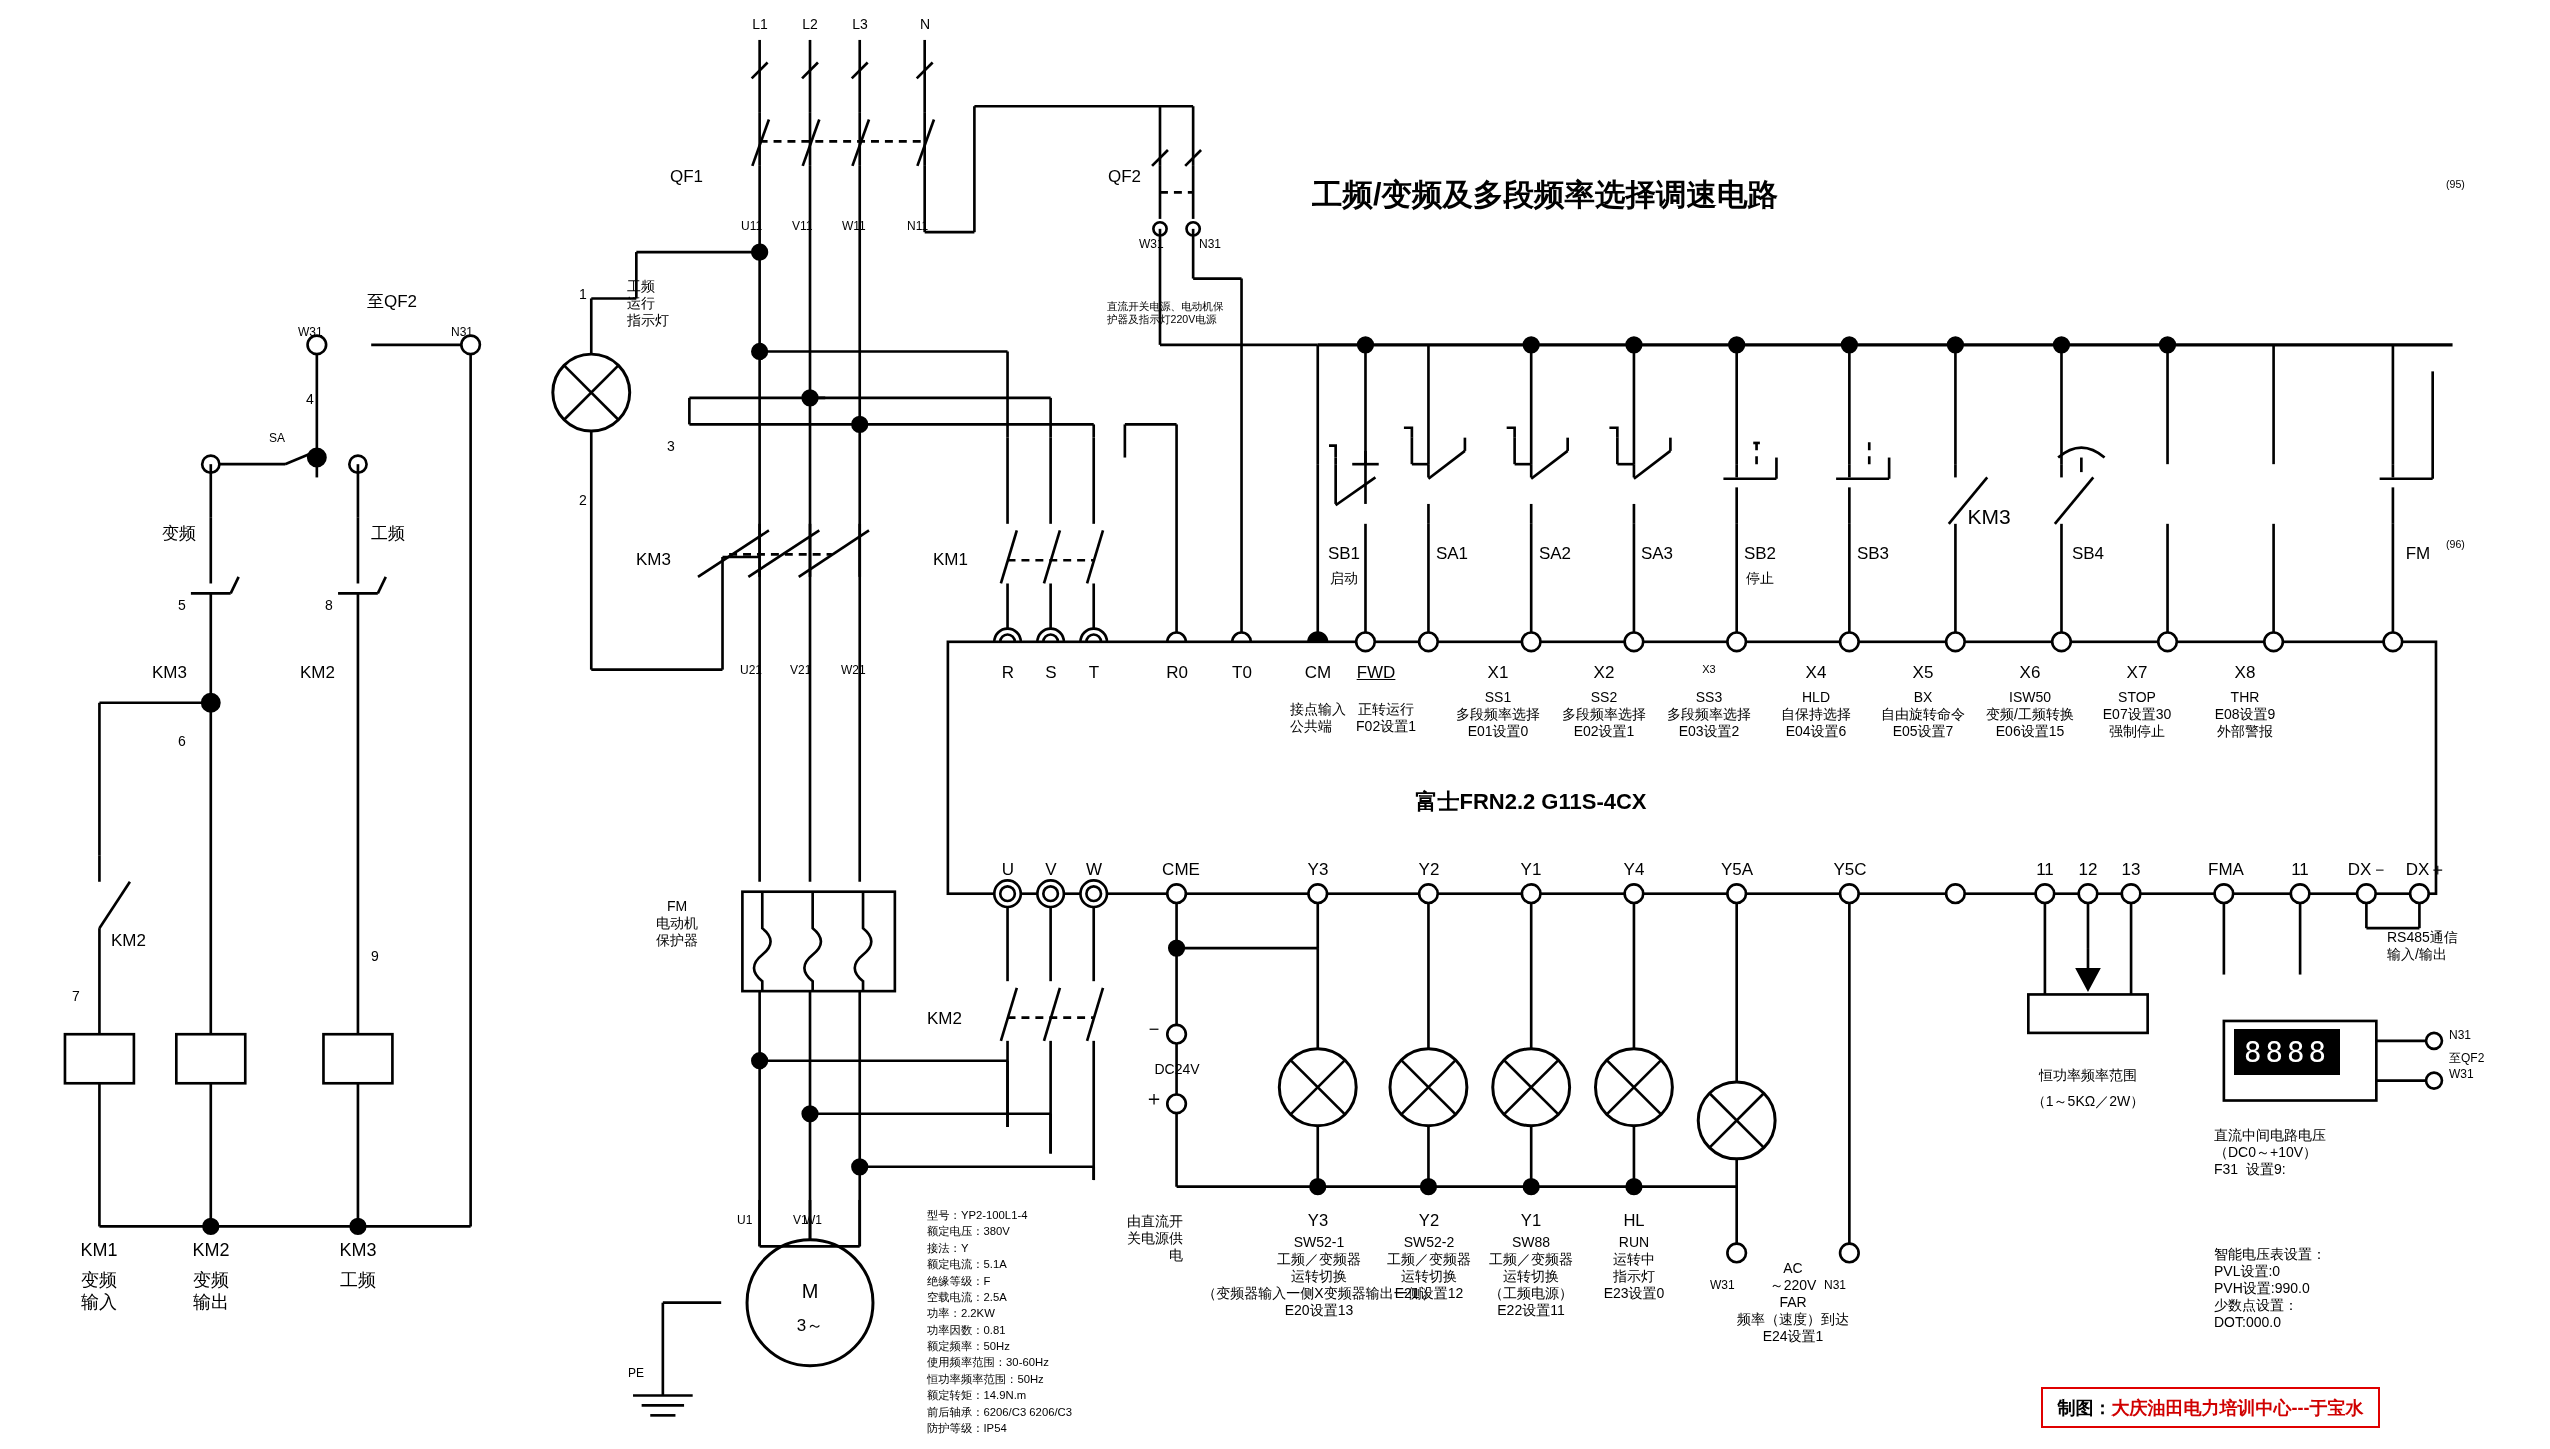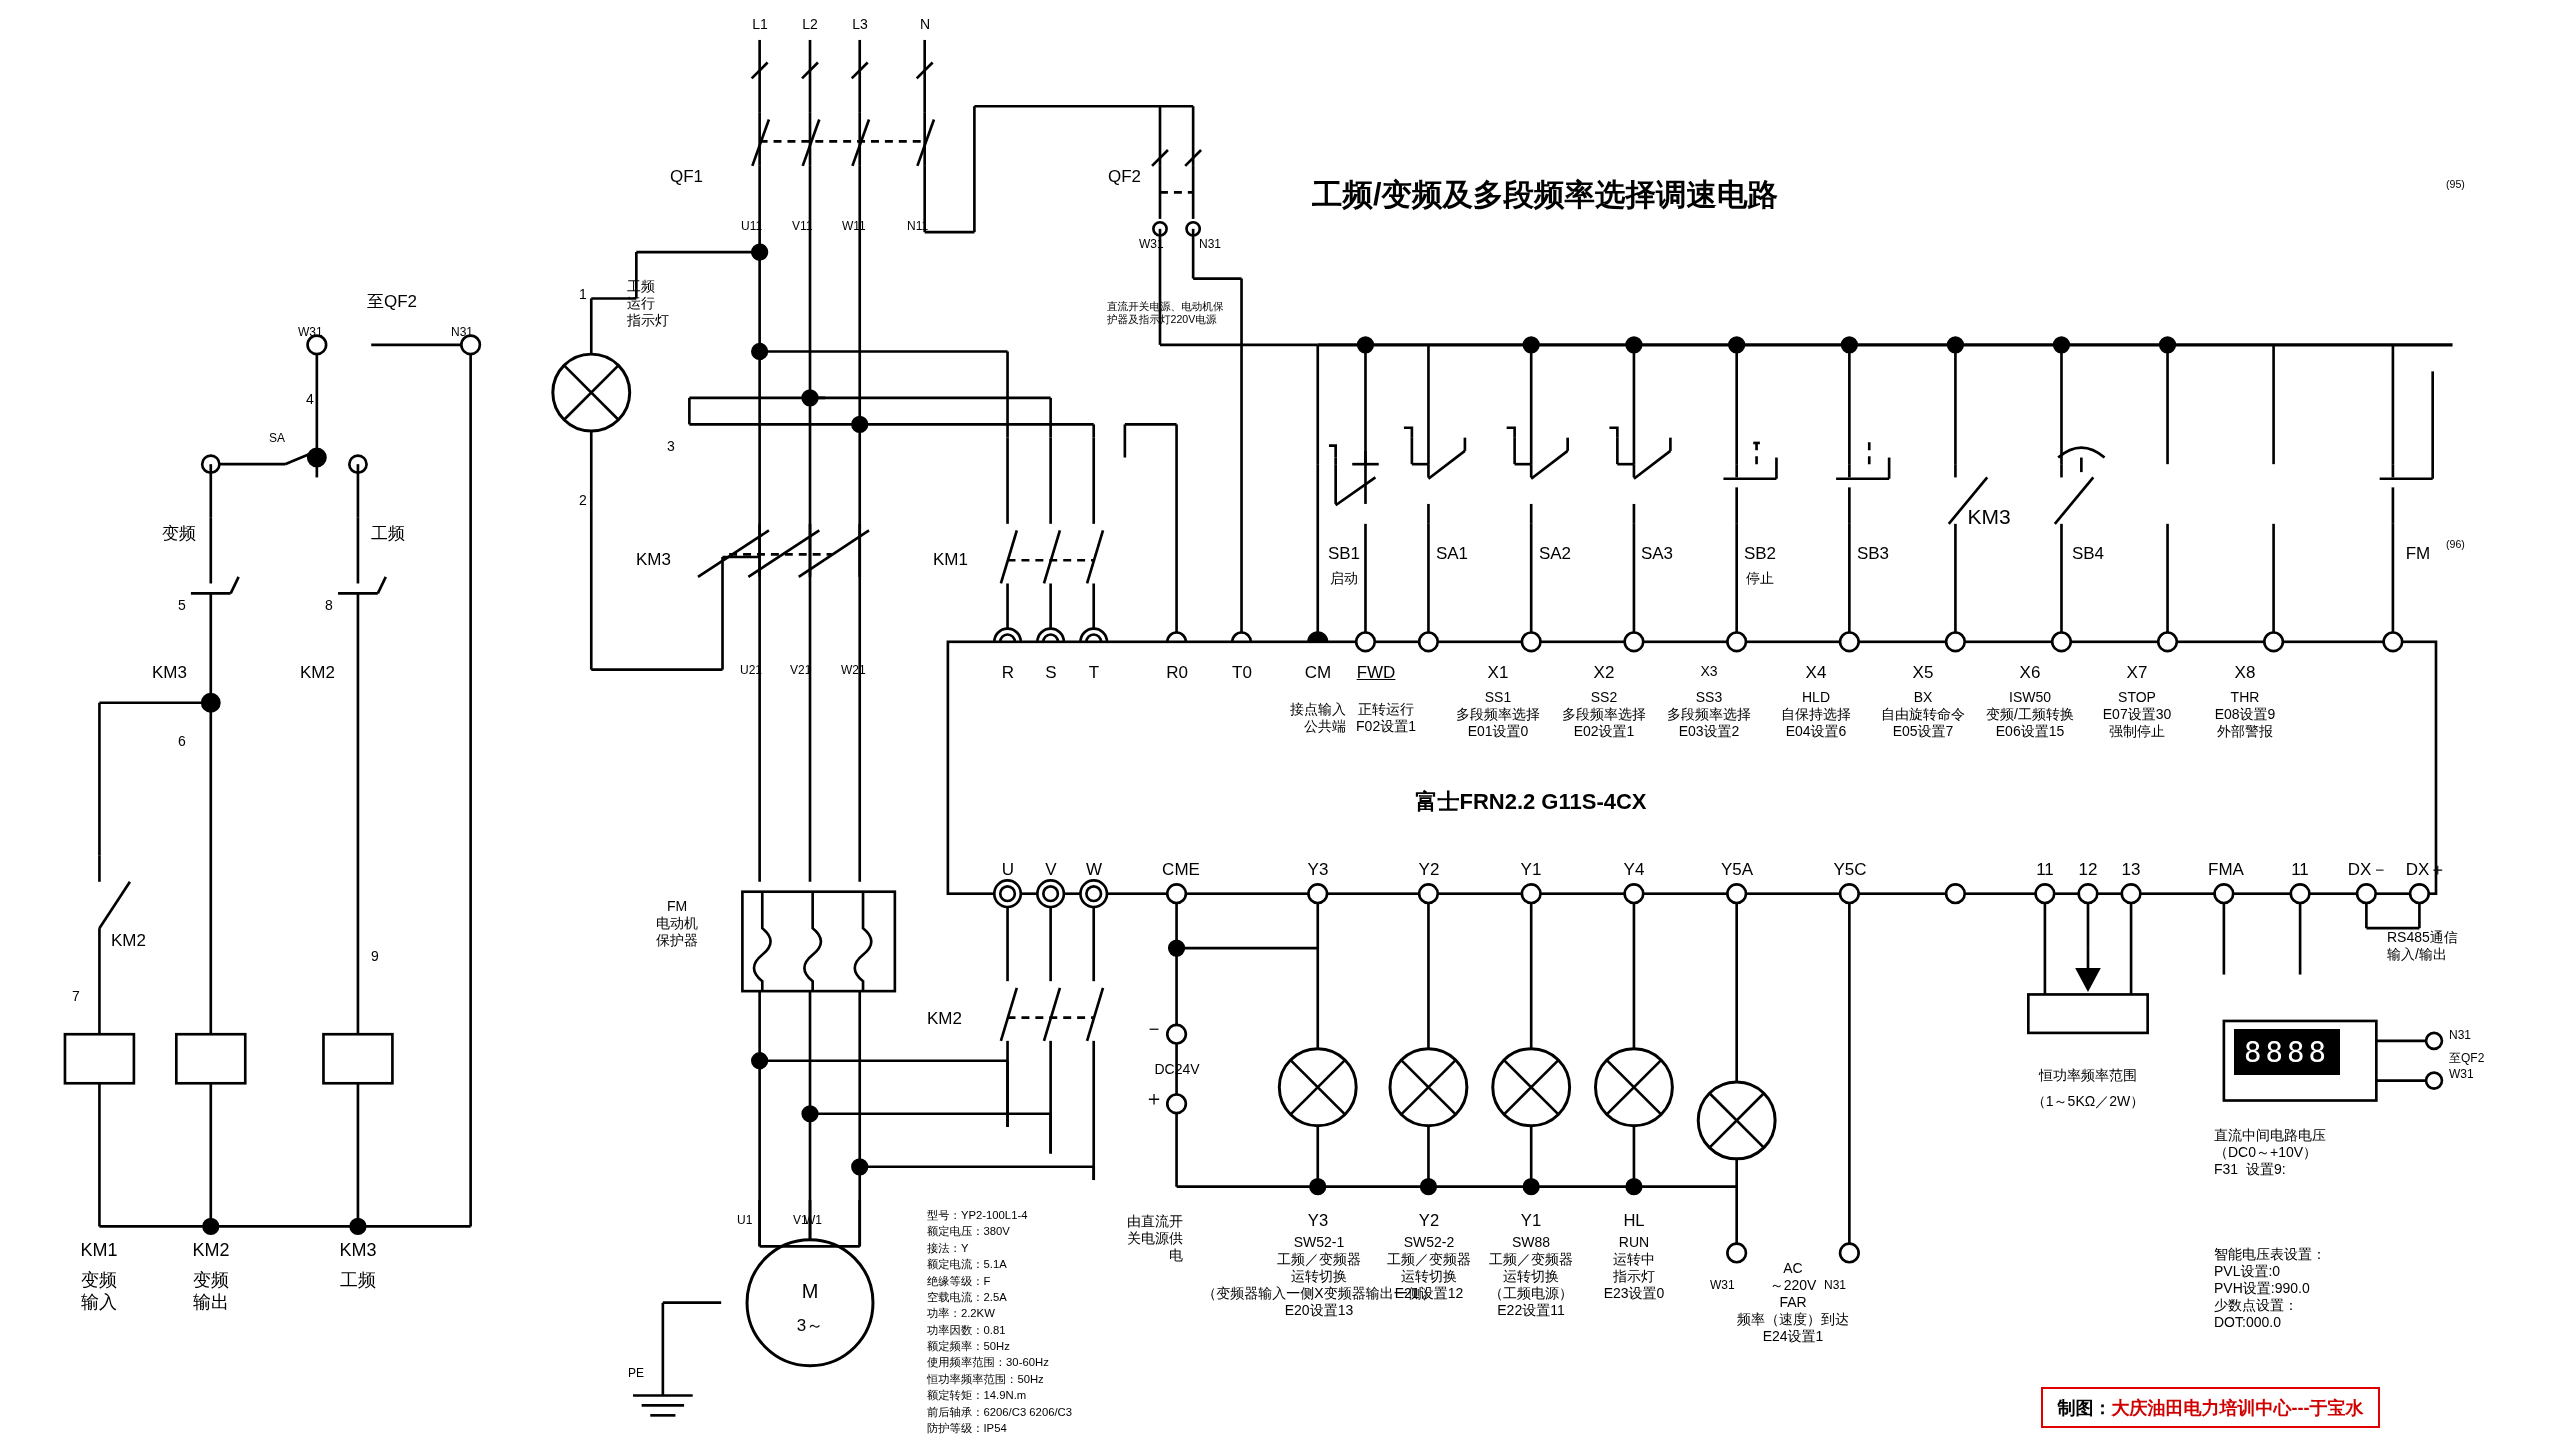--- a/index.html
+++ b/index.html
@@ -487,38 +487,38 @@
 前后轴承：6206/C3 6206/C3
 防护等级：IP54</div>
 
   <div class="lbl c" style="left:1008px;top:663px;font-size:17px;">R</div>
   <div class="lbl c" style="left:1051px;top:663px;font-size:17px;">S</div>
   <div class="lbl c" style="left:1094px;top:663px;font-size:17px;">T</div>
   <div class="lbl c" style="left:1177px;top:663px;font-size:17px;">R0</div>
   <div class="lbl c" style="left:1242px;top:663px;font-size:17px;">T0</div>
 
   <div class="lbl c" style="left:1318px;top:663px;font-size:17px;">CM</div>
-  <div class="lbl c" style="left:1318px;top:701px;text-align:right;">接点输入
+  <div class="lbl c" style="left:1318px;top:701px;text-align:left;">接点输入
 公共端</div>
 
   <div class="lbl c" style="left:1376px;top:663px;font-size:17px;text-decoration:underline;">FWD</div>
   <div class="lbl c" style="left:1386px;top:701px;text-align:center;">正转运行
 F02设置1</div>
 
   <div class="lbl c" style="left:1498px;top:663px;font-size:17px;">X1</div>
   <div class="lbl c" style="left:1498px;top:689px;text-align:center;">SS1
 多段频率选择
 E01设置0</div>
 
   <div class="lbl c" style="left:1604px;top:663px;font-size:17px;">X2</div>
   <div class="lbl c" style="left:1604px;top:689px;text-align:center;">SS2
 多段频率选择
 E02设置1</div>
 
-  <div class="lbl c" style="left:1709px;top:663px;font-size:14px;">X3</div>
+  <div class="lbl c" style="left:1709px;top:663px;font-size:11px;">X3</div>
   <div class="lbl c" style="left:1709px;top:689px;text-align:center;">SS3
 多段频率选择
 E03设置2</div>
 
   <div class="lbl c" style="left:1816px;top:663px;font-size:17px;">X4</div>
   <div class="lbl c" style="left:1816px;top:689px;text-align:center;">HLD
 自保持选择
 E04设置6</div>
 
   <div class="lbl c" style="left:1923px;top:663px;font-size:17px;">X5</div>

